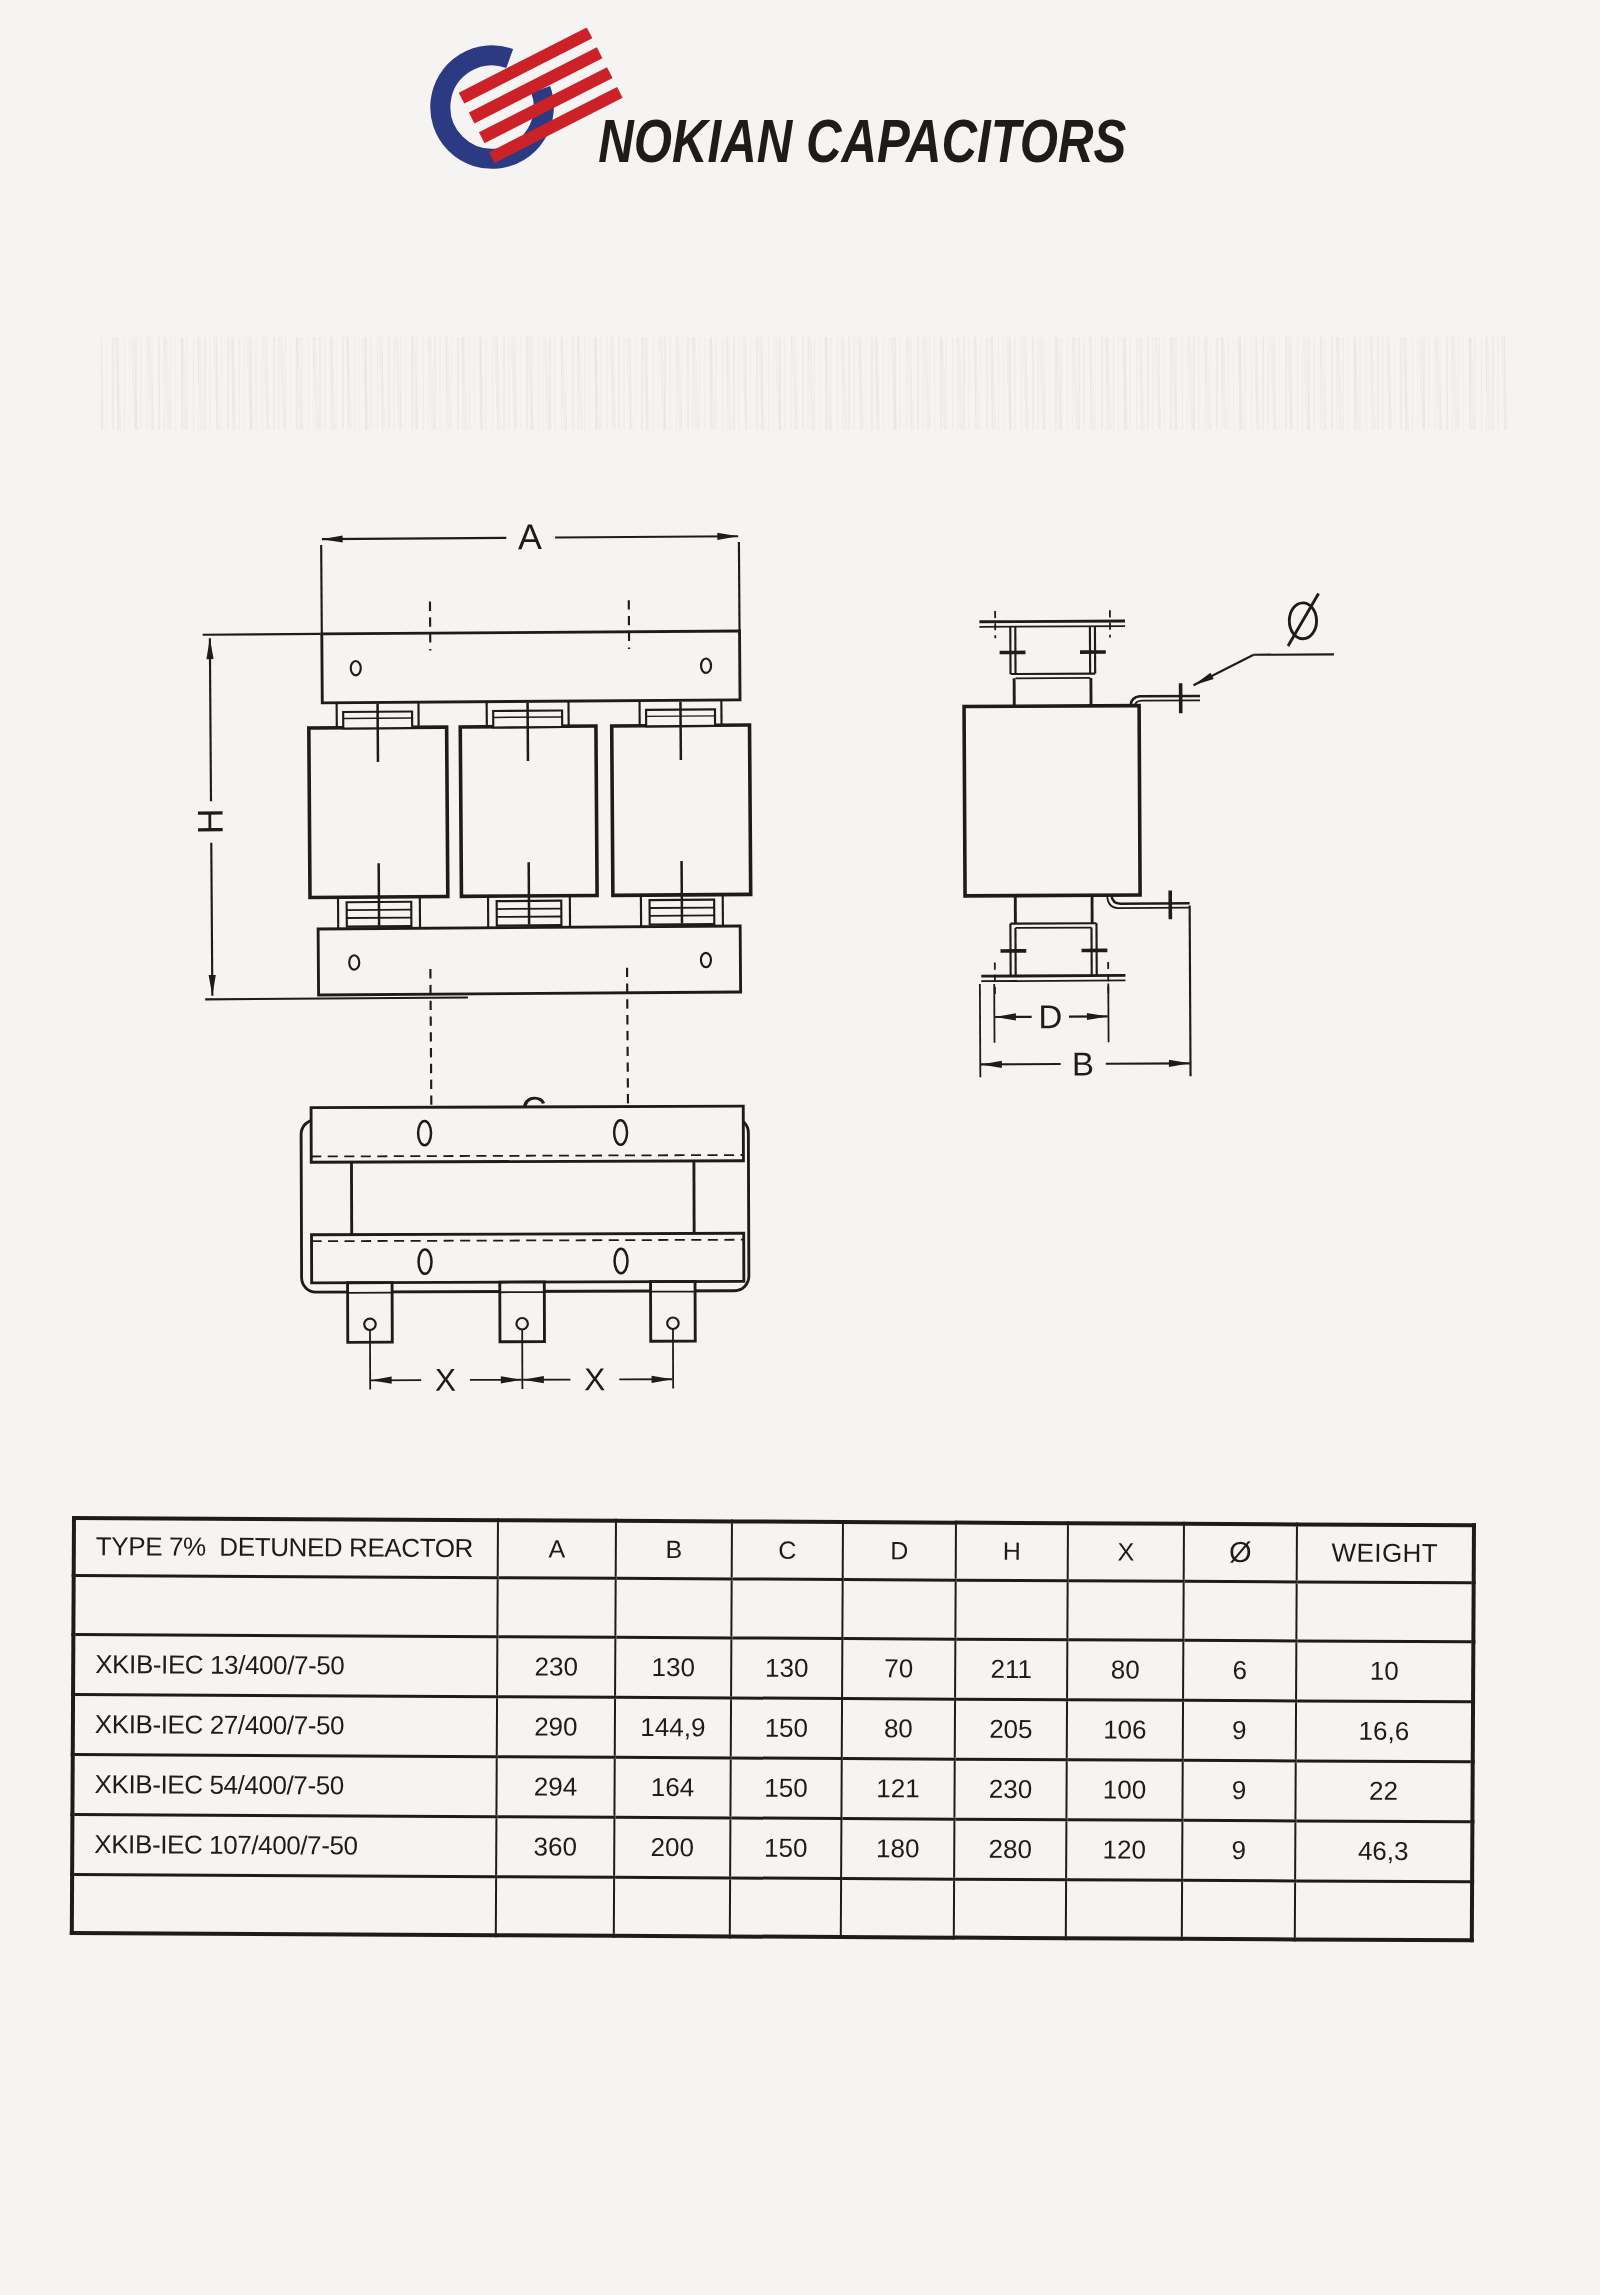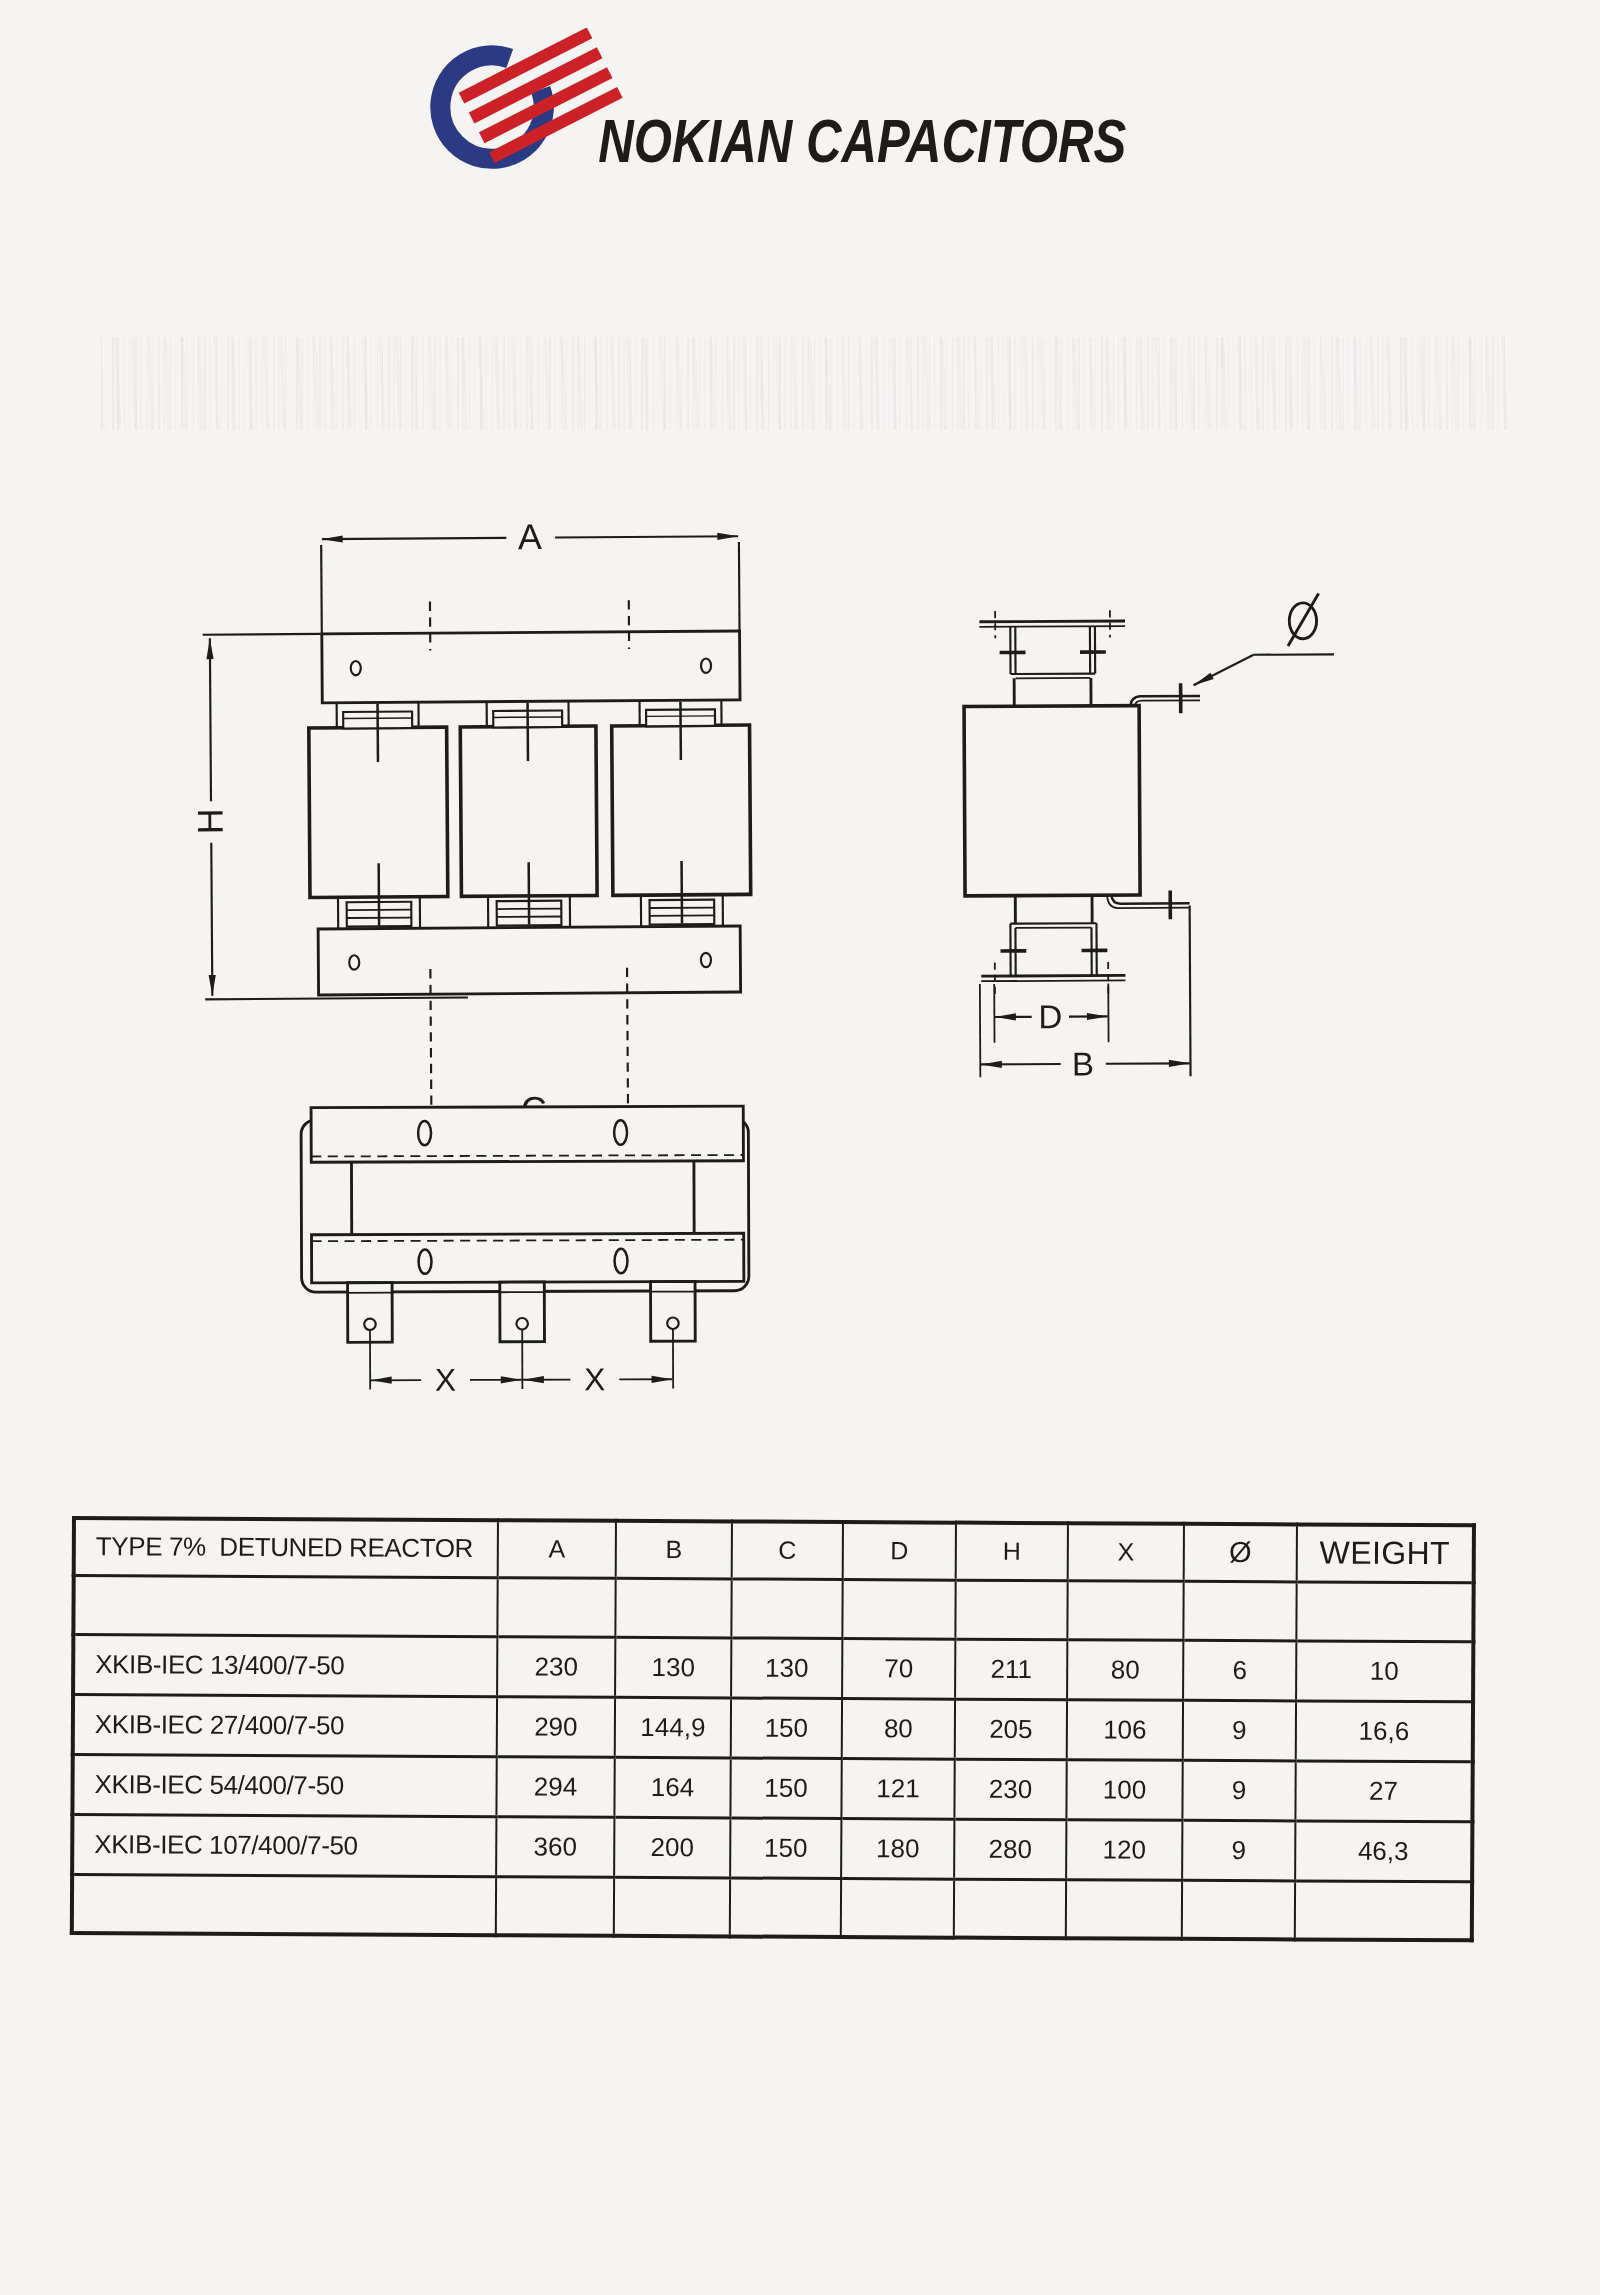--- a/index.html
+++ b/index.html
@@ -38,21 +38,21 @@
     text-align:center;
     vertical-align:middle;
     padding:0;
     overflow:hidden;
   }
   table.dims .type-col{text-align:left;padding-left:20px;white-space:pre;}
   tr.hdr{height:57px;}
   tr.hdr th{font-size:25px;font-weight:400;}
   tr.hdr th.type-col{font-size:26px;letter-spacing:-0.4px;}
   tr.hdr th.dia{font-size:29px;}
-  tr.hdr th.weight{font-size:32px;letter-spacing:0.4px;}
+  tr.hdr th.weight{font-size:26px;letter-spacing:0.4px;}
   tr.spacer{height:59px;}
   table.dims td.type-cell{font-size:26px;text-align:left;padding-left:20px;letter-spacing:-0.4px;}
   table.dims td.val-cell{font-size:26px;margin-left:20px;}
   table.dims tbody.datarows tr{height:60px;}
 </style>
 </head>
 <body>
 
 <div class="abs scan-noise"></div>
 
@@ -319,21 +319,21 @@
         </tr>
         <tr>
           <td class="type-cell">XKIB-IEC 54/400/7-50</td>
           <td class="val-cell">294</td>
           <td class="val-cell">164</td>
           <td class="val-cell">150</td>
           <td class="val-cell">121</td>
           <td class="val-cell">230</td>
           <td class="val-cell">100</td>
           <td class="val-cell">9</td>
-          <td class="val-cell">27</td>
+          <td class="val-cell">22</td>
         </tr>
         <tr>
           <td class="type-cell">XKIB-IEC 107/400/7-50</td>
           <td class="val-cell">360</td>
           <td class="val-cell">200</td>
           <td class="val-cell">150</td>
           <td class="val-cell">180</td>
           <td class="val-cell">280</td>
           <td class="val-cell">120</td>
           <td class="val-cell">9</td>

